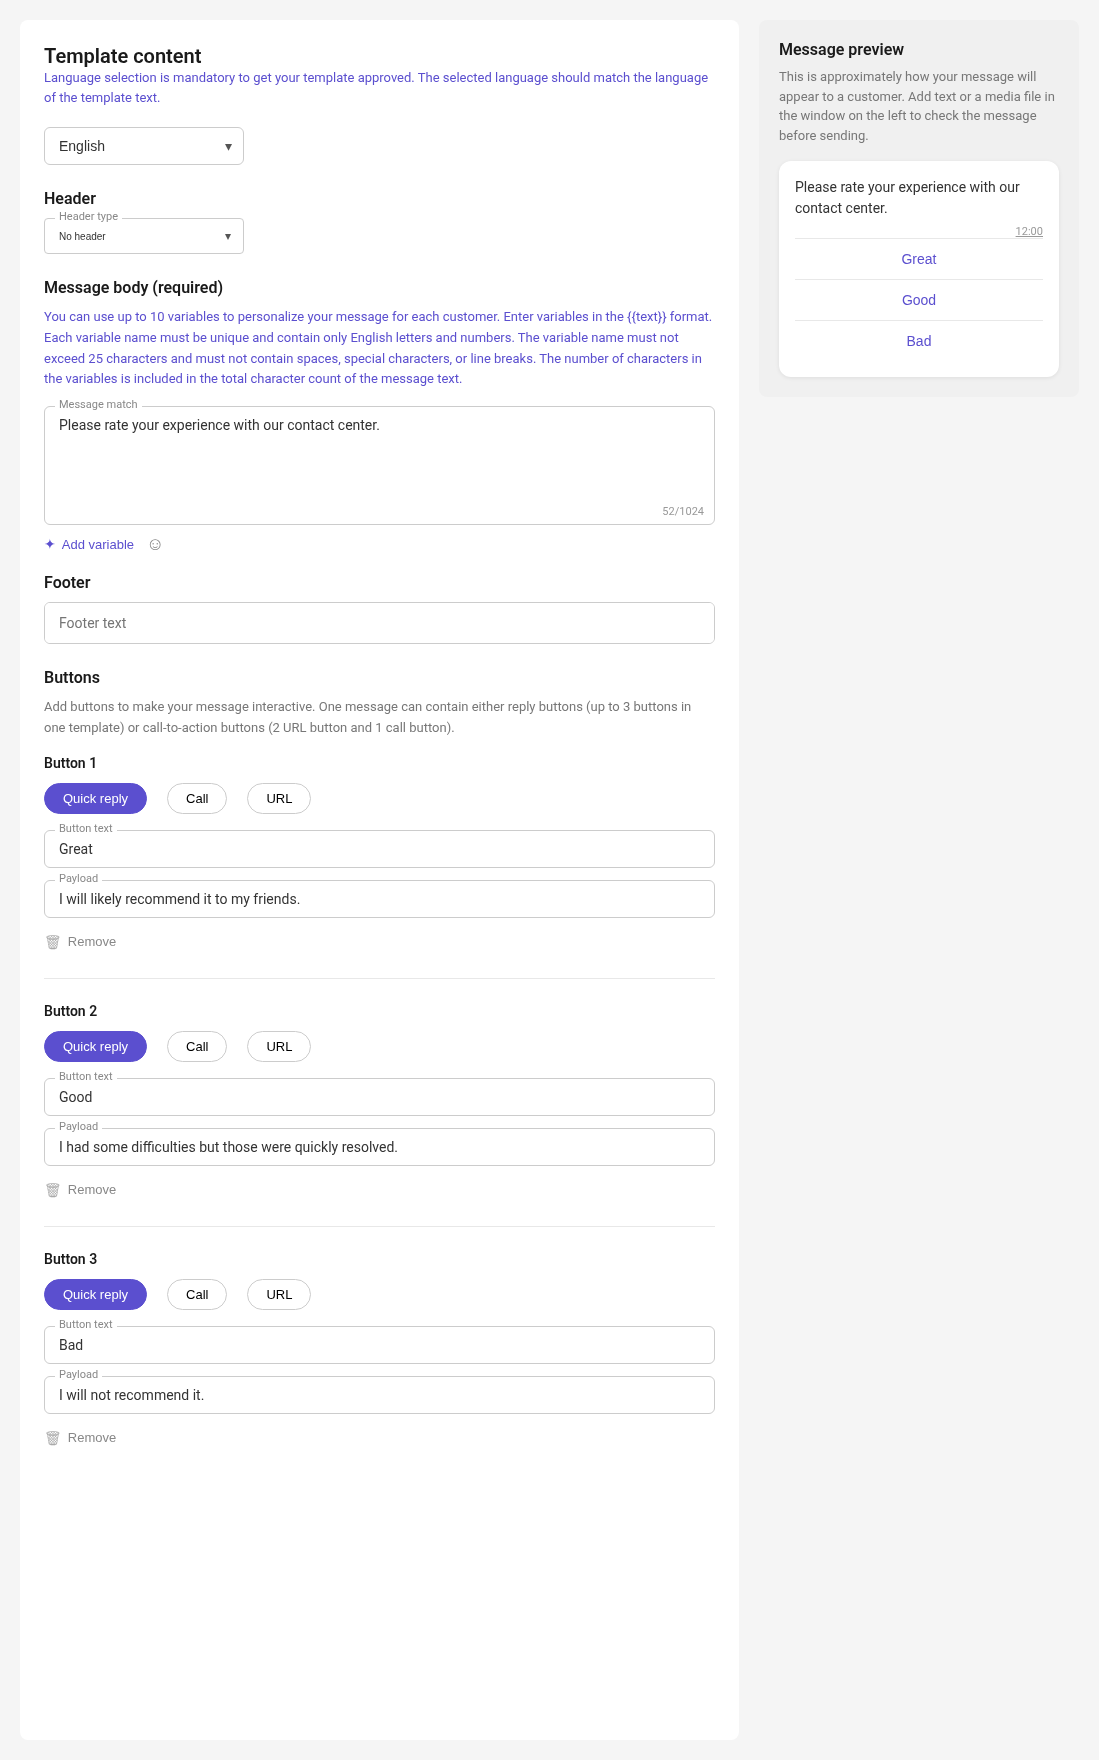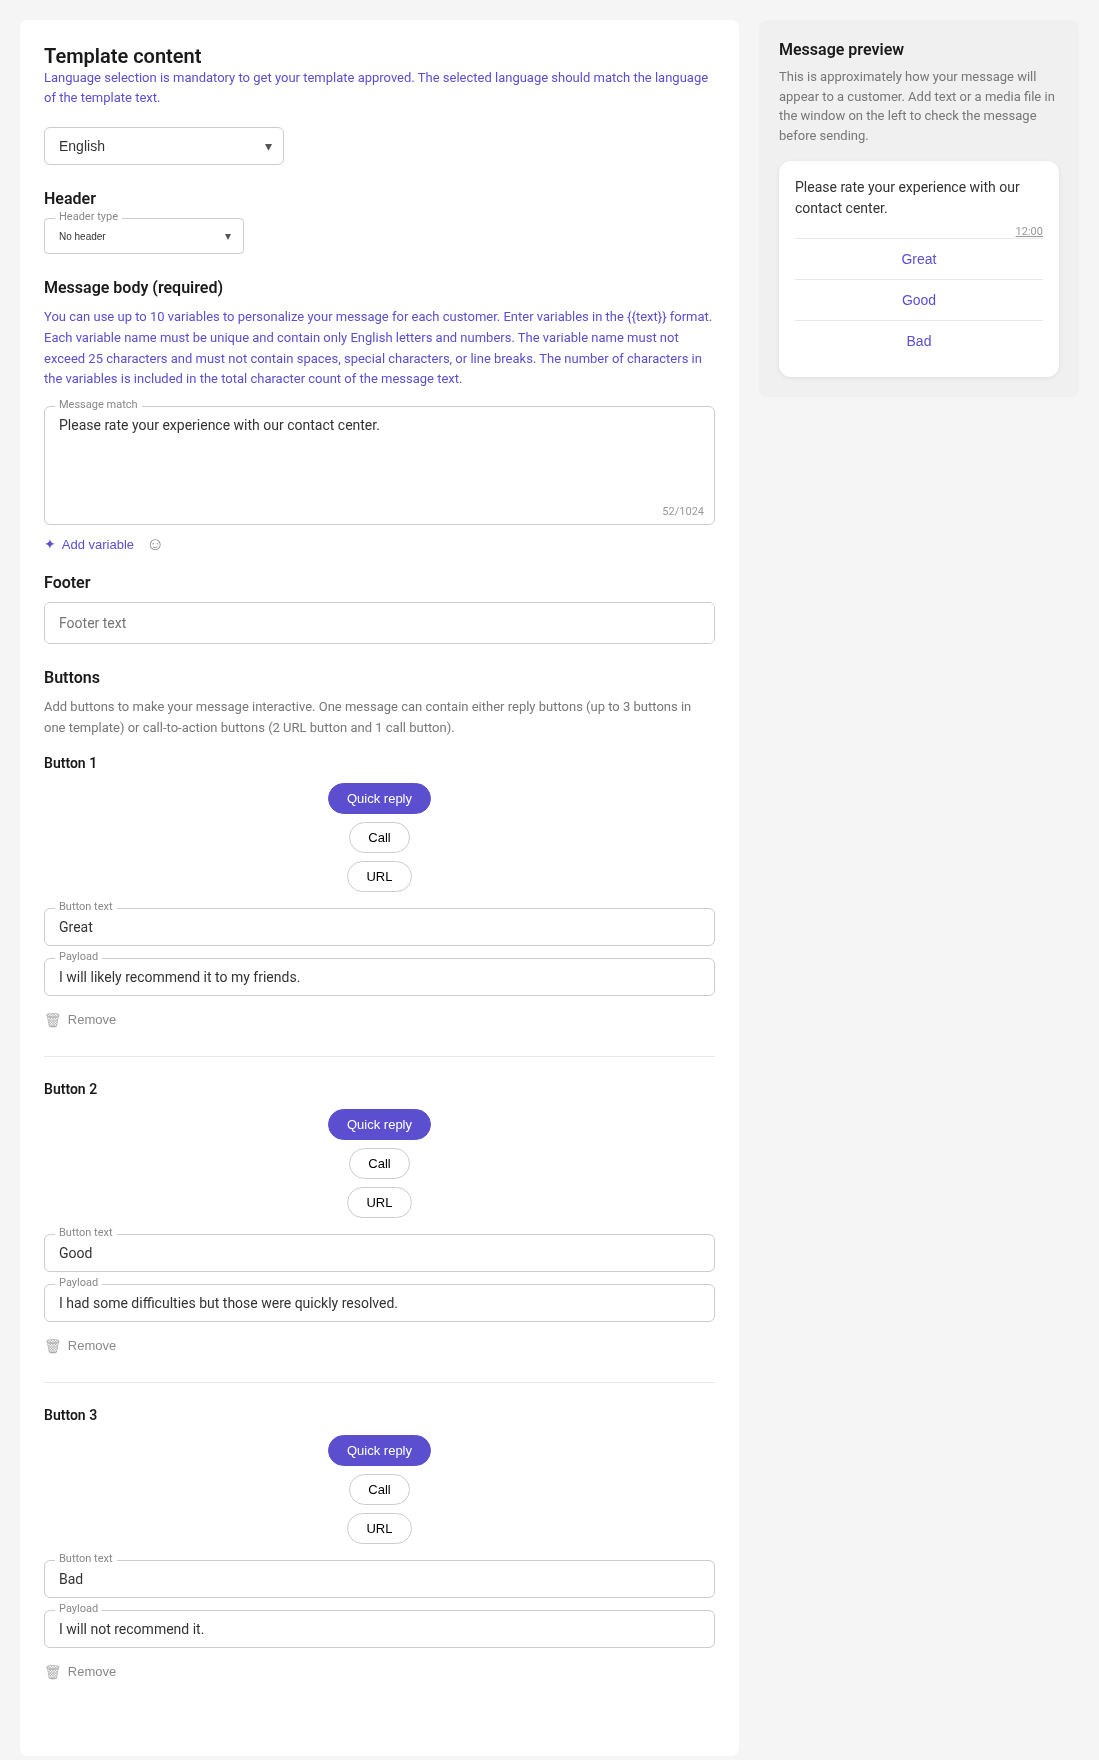--- a/index.html
+++ b/index.html
@@ -46,21 +46,21 @@
       line-height: 1.5;
     }
     .subtitle span {
       color: #5b4fcf;
     }
 
     
     .dropdown-wrapper {
       position: relative;
       display: inline-block;
-      width: 240px;
+      width: 200px;
       margin-bottom: 24px;
     }
     .dropdown-select {
       width: 100%;
       padding: 10px 36px 10px 14px;
       border: 1px solid #ccc;
       border-radius: 6px;
       background: #fff;
       font-size: 14px;
       color: #333;
@@ -235,24 +235,23 @@
       border-bottom: none;
     }
     .button-group-title {
       font-size: 14px;
       font-weight: 600;
       color: #1a1a1a;
       margin-bottom: 12px;
     }
     .button-type-row {
       display: flex;
-      gap: 8px;
+      gap: 20px;
       margin-bottom: 16px;
       align-items: center;
-      flex-direction: column;
     }
     .btn-type {
       padding: 7px 18px;
       border-radius: 20px;
       border: 1px solid #ccc;
       font-size: 13px;
       cursor: pointer;
       background: #fff;
       color: #000000;
     }

